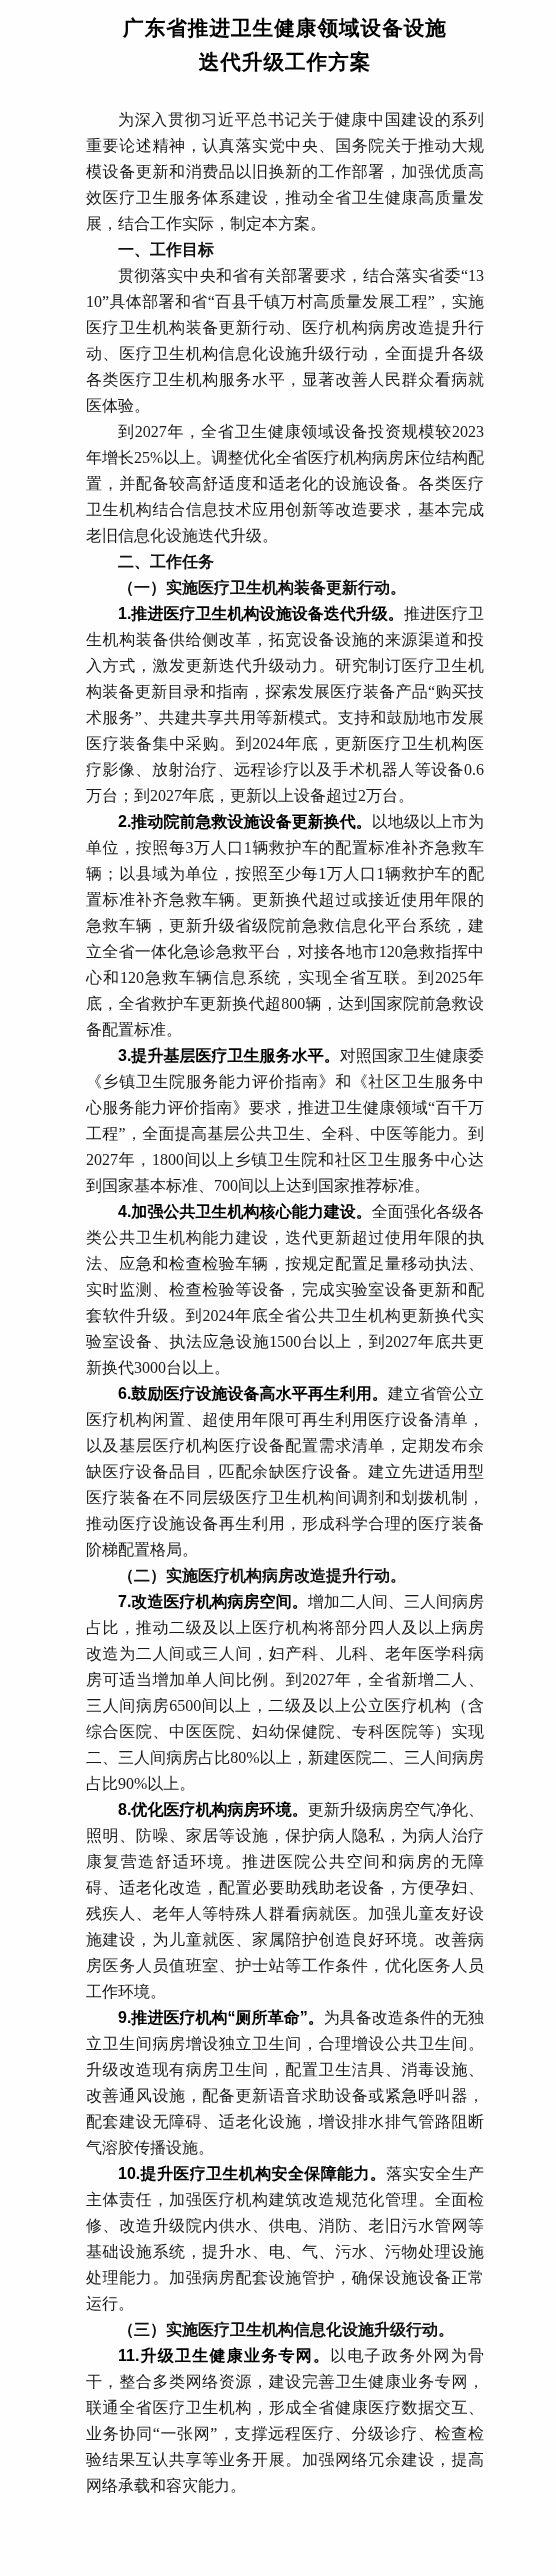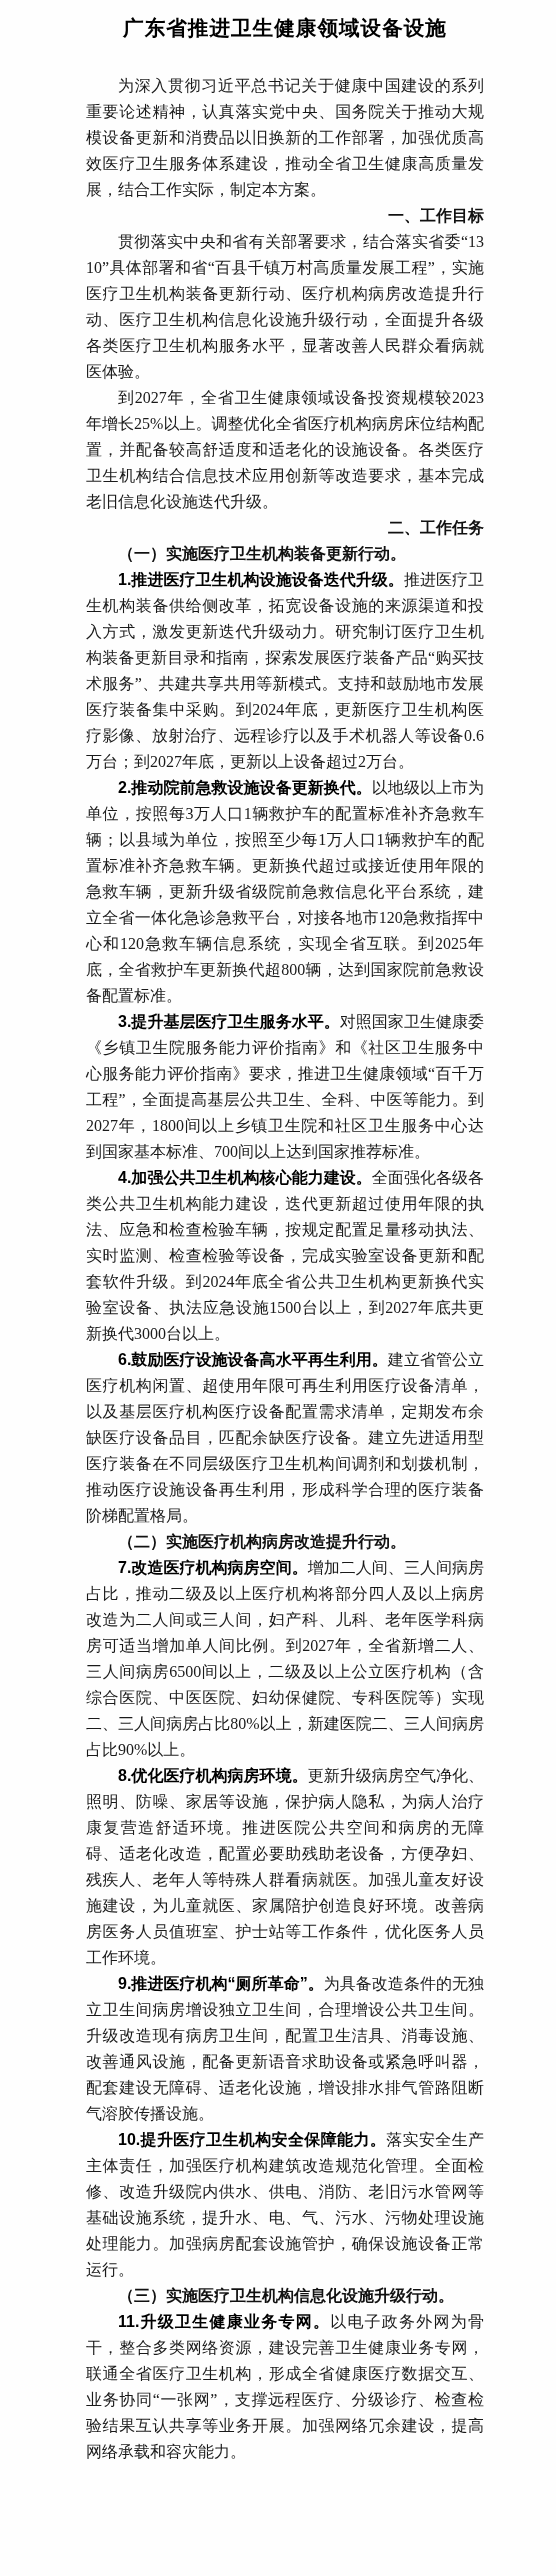--- a/index.html
+++ b/index.html
@@ -42,21 +42,21 @@
     word-break: break-all;
   }
   .sec-head {
     margin: 0;
     text-indent: 2em;
     font-family: "Liberation Sans", sans-serif;
     font-weight: 700;
     font-size: 16px;
     line-height: 26px;
     color: #111;
-    text-align: right;
+    text-align: left;
   }
   .sub-head {
     margin: 0;
     text-indent: 2em;
     font-family: Liberation Serif, serif;
     font-weight: 700;
     font-size: 16px;
     line-height: 26px;
     color: #111;
     text-align: left;
@@ -67,20 +67,21 @@
     color: #000000;
   }
 </style>
 </head>
 <body>
 
 <div class="page">
 
   <div class="doc-title">
     <div class="title-line">广东省推进卫生健康领域设备设施</div>
+    <div class="title-line">迭代升级工作方案</div>
   </div>
 
   <p class="para">为深入贯彻习近平总书记关于健康中国建设的系列重要论述精神，认真落实党中央、国务院关于推动大规模设备更新和消费品以旧换新的工作部署，加强优质高效医疗卫生服务体系建设，推动全省卫生健康高质量发展，结合工作实际，制定本方案。</p>
 
   <h2 class="sec-head">一、工作目标</h2>
   <p class="para">贯彻落实中央和省有关部署要求，结合落实省委“1310”具体部署和省“百县千镇万村高质量发展工程”，实施医疗卫生机构装备更新行动、医疗机构病房改造提升行动、医疗卫生机构信息化设施升级行动，全面提升各级各类医疗卫生机构服务水平，显著改善人民群众看病就医体验。</p>
   <p class="para">到2027年，全省卫生健康领域设备投资规模较2023年增长25%以上。调整优化全省医疗机构病房床位结构配置，并配备较高舒适度和适老化的设施设备。各类医疗卫生机构结合信息技术应用创新等改造要求，基本完成老旧信息化设施迭代升级。</p>
 
   <h2 class="sec-head">二、工作任务</h2>
 

